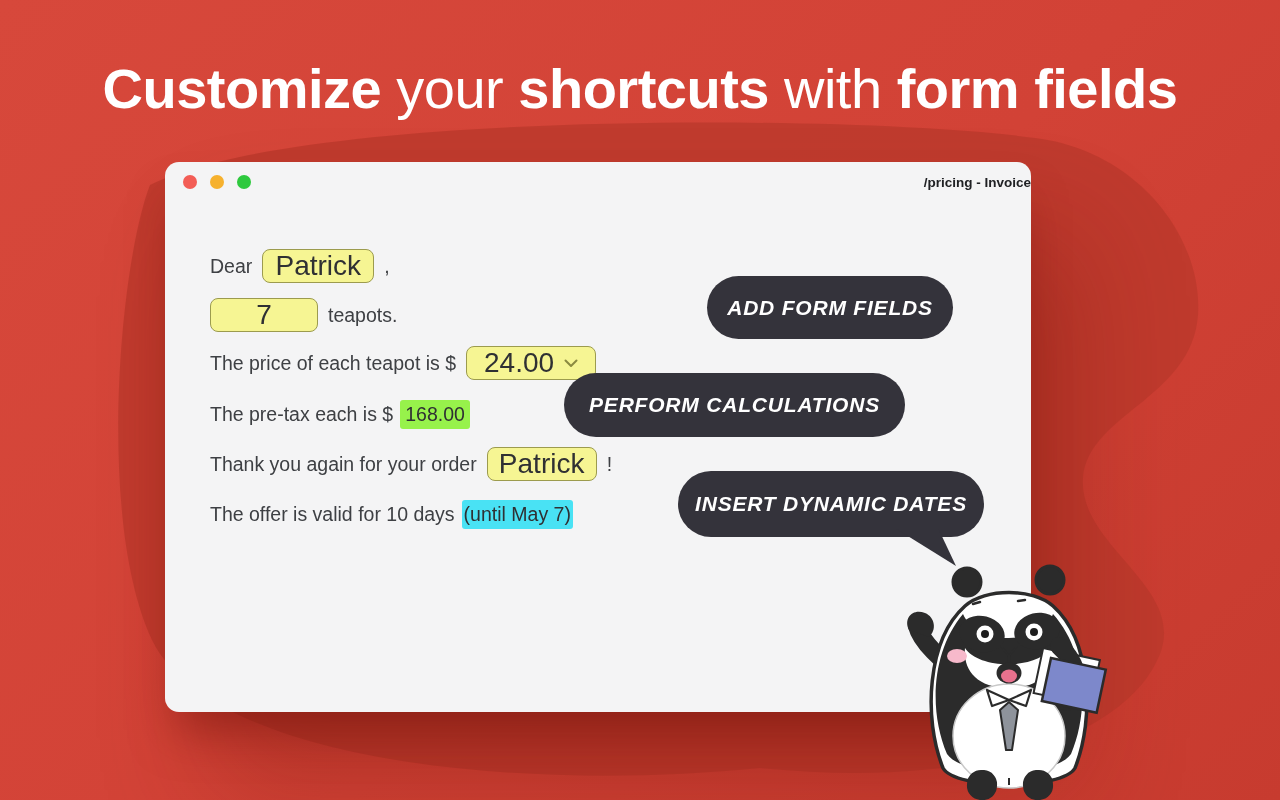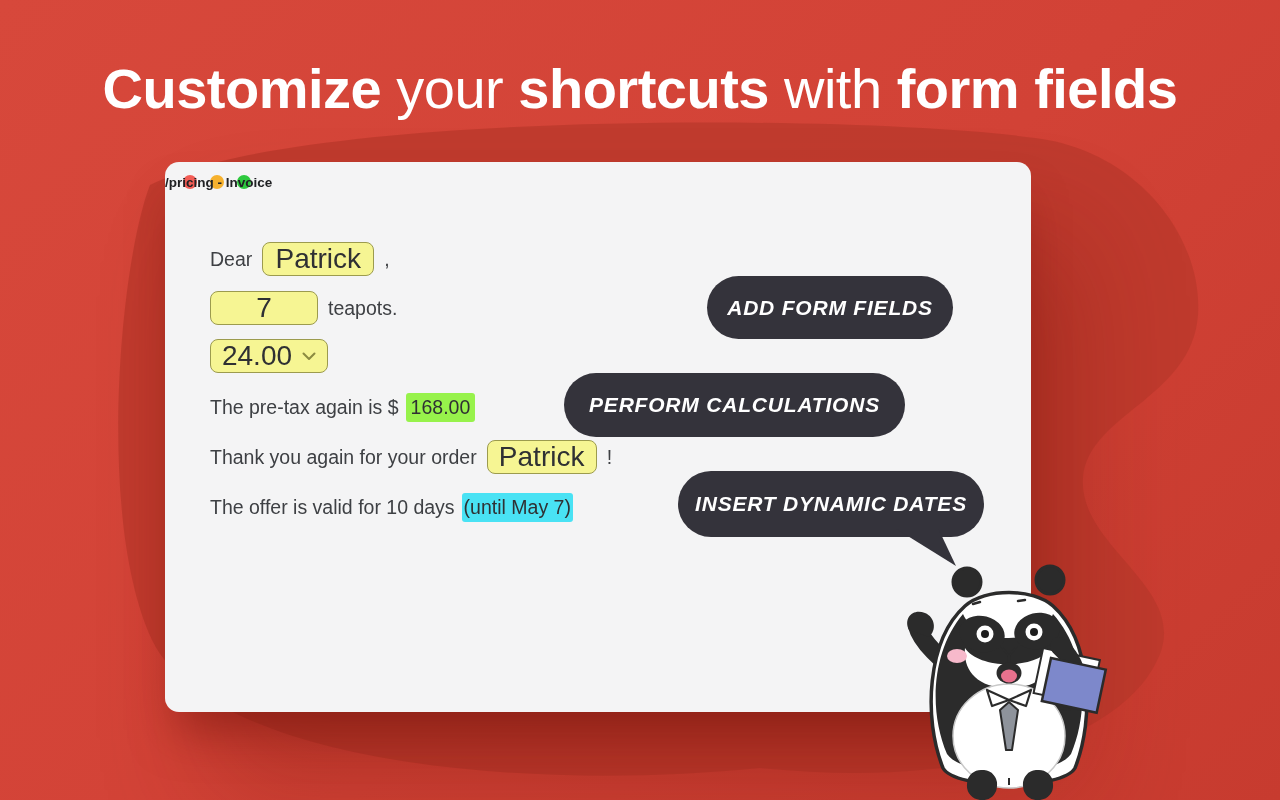--- a/index.html
+++ b/index.html
@@ -28,26 +28,26 @@
     box-shadow: 0 30px 45px -12px rgba(120,22,12,0.55), 45px 80px 110px rgba(120,22,12,0.30);
   }
   .titlebar { position:relative; height:40px; }
   .dots { position:absolute; left:18px; top:13px; display:flex; gap:13px; }
   .dot { width:14px; height:14px; border-radius:50%; }
   .dot.red    { background:#f35d56; }
   .dot.yellow { background:#f6b12e; }
   .dot.green  { background:#2ec93e; }
   .win-title {
     position:absolute; left:0; top:0; width:100%; height:40px; line-height:42px;
-    text-align:left; font-size:13.5px; font-weight:700; color:#202124;
+    text-align:right; font-size:13.5px; font-weight:700; color:#202124;
   }
 
   .row {
     position:absolute; left:45px; height:36px; display:flex; align-items:center; gap:10px;
-    font-size:19.5px; color:#3e4044; white-space:nowrap;
+    font-size:19.5px; color:#3e4044; white-space:nowrap;margin-top:7px;
   }
   .field {
     height:34px; display:flex; align-items:center; justify-content:center;
     background:#f6f593; border:1.6px solid #9c9b4e; border-radius:8px;
     color:#2f3033; font-size:28px;
   }
   .chev { margin-left:10px; display:inline-flex; }
   .hl-green { background:#97f24b; padding:3px 5px; border-radius:3px; color:#2f3033; }
   .hl-cyan  { background:#49e2f4; padding:3px 2px; border-radius:3px; color:#2f3033; }
   .signoff { position:absolute; left:45px; top:380px; font-size:19.5px; line-height:25.5px; color:#3e4044; }
@@ -103,32 +103,33 @@
       <span class="field" style="width:112px">Patrick</span>
       <span>,</span>
     </div>
 
     <div class="row" style="top:128px">
       <span class="field" style="width:108px">7</span>
       <span>teapots.</span>
     </div>
 
     <div class="row" style="top:176px">
-      <span class="field" style="width:118px; ">
+      <span>The price of each teapot is $</span>
+      <span class="field" style="width:130px; ">
         <span>24.00</span>
         <span class="chev">
           <svg width="14" height="9" viewBox="0 0 14 9">
               <polyline points="1.5,1.5 7,7 12.5,1.5" fill="none" stroke="#8b8a40" stroke-width="2" stroke-linecap="round" stroke-linejoin="round"></polyline>
             </svg>
         </span>
       </span>
     </div>
 
     <div class="row" style="top:227px">
-      <span>The pre-tax again is $</span>
+      <span>The pre-tax each is $</span>
       <span class="hl-green" style="margin-left:-3px">168.00</span>
     </div>
 
     <div class="row" style="top:277px">
       <span>Thank you again for your order</span>
       <span class="field" style="width:110px">Patrick</span>
       <span>!</span>
     </div>
 
     <div class="row" style="top:327px">

